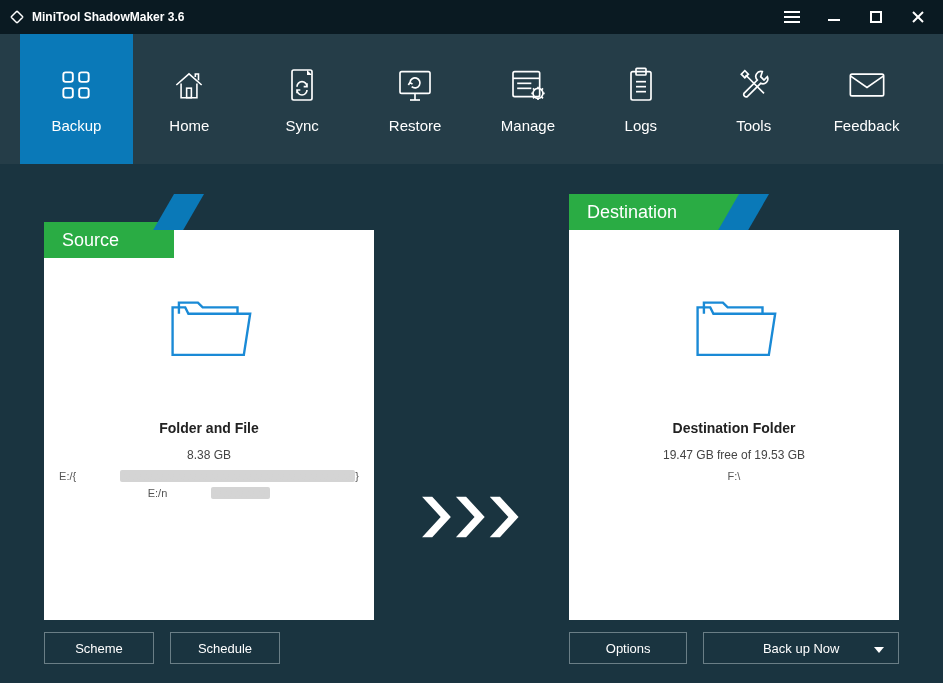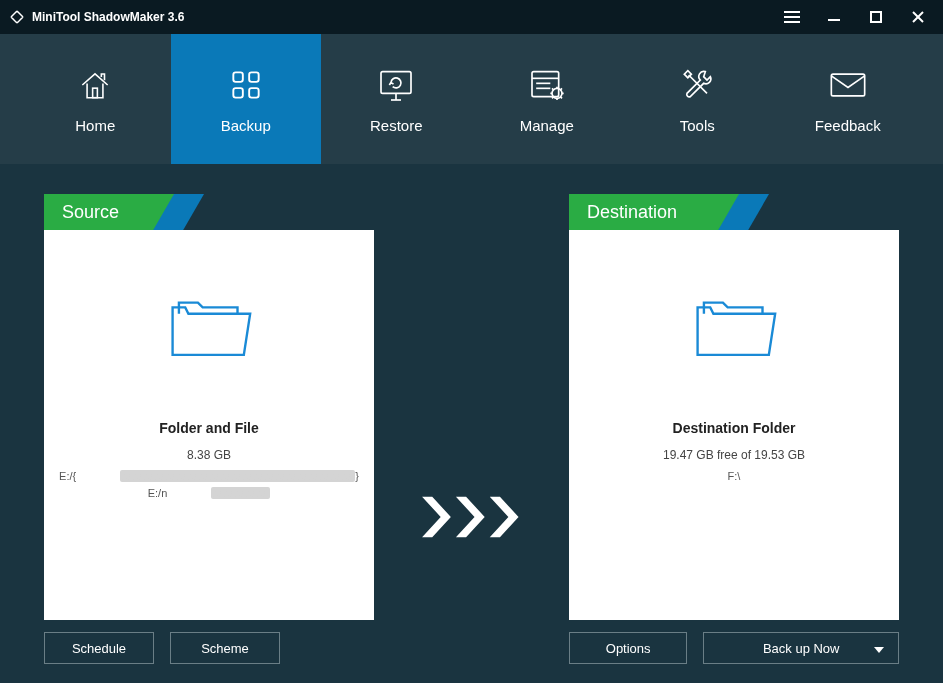--- a/index.html
+++ b/index.html
@@ -20,21 +20,21 @@
   .nav-item .nav-icon { width:40px; height:40px; display:flex; align-items:center; justify-content:center; }
   .nav-item .nav-label { font-size: 15px; font-weight:400; }
 
   
   .main { position: relative; height: calc(683px - 28px - 130px); background: #1a3440; padding: 30px 44px 18px 44px; }
   .panels-row { display:flex; align-items:flex-start; justify-content: space-between; }
 
   .panel-col { width: 330px; display:flex; flex-direction:column; }
   .panel-header-wrap { position: relative; height:36px; width:100%; }
   .panel-header { position:absolute; left:0; top:0; height:36px; background:#2aac44; color:#fff; font-size:18px; font-weight:400; display:flex; align-items:center; padding:0 18px; }
-  .panel-header.source { width: 130px; }
+  .panel-header.source { width: 130px; margin-top: 28px; }
   .panel-header.dest   { width: 170px; }
   .panel-header-slash { position:absolute; top:0; height:36px; width:30px; background:#0a79b8; }
   .panel-header-slash.source { left:130px; transform: skewX(-30deg); transform-origin: top left;}
   .panel-header-slash.dest   { left:170px; transform: skewX(-30deg); transform-origin: top left;}
 
   .panel-body { background:#fff; height: 390px; width:100%; display:flex; flex-direction:column; align-items:center; padding: 60px 10px 10px 10px; color:#222; cursor:pointer; }
   .panel-body .big-icon { margin-bottom: 50px; }
   .panel-body .ptitle { font-size:14px; font-weight:700; margin-bottom:12px;}
   .panel-body .psub   { font-size:12px; color:#444; margin-bottom:6px;}
   .panel-body .ppath  { font-size:11px; color:#555; text-align:center; line-height:1.5; word-break: break-all; }
@@ -82,44 +82,55 @@
       <svg width="14" height="14" viewBox="0 0 14 14" stroke-width="2">
           <line x1="2" y1="2" x2="12" y2="12"></line>
           <line x1="12" y1="2" x2="2" y2="12"></line>
         </svg>
     </div>
   </div>
 </div>
 
 <div class="navbar">
 
+  <div class="nav-item active">
+    <div class="nav-icon">
+      <svg width="38" height="38" viewBox="0 0 48 48" fill="none" stroke="#fff" stroke-width="2.4">
+        <rect x="8" y="8" width="12" height="12" rx="3"></rect>
+          <rect x="28" y="8" width="12" height="12" rx="3"></rect>
+        <rect x="8" y="28" width="12" height="12" rx="3"></rect>
+          <rect x="28" y="28" width="12" height="12" rx="3"></rect>
+      </svg>
+    </div>
+    <div class="nav-label">Backup</div>
+  </div>
+
   <div class="nav-item">
     <div class="nav-icon">
       <svg width="38" height="38" viewBox="0 0 48 48" fill="none" stroke="#fff" stroke-width="2">
         <path d="M8 24 L24 10 L40 24"></path>
           <path d="M14 22 V40 H34 V22"></path>
           <rect x="21" y="28" width="6" height="12"></rect>
         <path d="M32 14 V10 H36 V18"></path>
       </svg>
     </div>
     <div class="nav-label">Home</div>
   </div>
 
-  <div class="nav-item active">
-    <div class="nav-icon">
-      <svg width="38" height="38" viewBox="0 0 48 48" fill="none" stroke="#fff" stroke-width="2.4">
-        <rect x="8" y="8" width="12" height="12" rx="3"></rect>
-          <rect x="28" y="8" width="12" height="12" rx="3"></rect>
-        <rect x="8" y="28" width="12" height="12" rx="3"></rect>
-          <rect x="28" y="28" width="12" height="12" rx="3"></rect>
-      </svg>
-    </div>
-    <div class="nav-label">Backup</div>
-  </div>
-
+  <div class="nav-item">
+    <div class="nav-icon">
+      <svg width="36" height="40" viewBox="0 0 40 48" fill="none" stroke="#fff" stroke-width="2">
+        <rect x="8" y="6" width="24" height="36" rx="2"></rect>
+          <path d="M26 6 L32 12 L26 12 Z" fill="#fff" stroke="none"></path>
+        <path d="M14 26 A6 6 0 0 1 26 26 M26 22 L26 26 L22 26"></path>
+        <path d="M26 30 A6 6 0 0 1 14 30 M14 34 L14 30 L18 30"></path>
+      </svg>
+    </div>
+    <div class="nav-label">Sync</div>
+  </div>
 
   <div class="nav-item">
     <div class="nav-icon">
       <svg width="42" height="40" viewBox="0 0 48 44" fill="none" stroke="#fff" stroke-width="2">
         <rect x="6" y="6" width="36" height="26" rx="2"></rect>
           <line x1="18" y1="40" x2="30" y2="40"></line>
           <line x1="24" y1="32" x2="24" y2="40"></line>
         <path d="M18 19 A6 6 0 1 1 20 24 M16 22 L18 19 L21 21"></path>
       </svg>
     </div>
@@ -133,20 +144,32 @@
           <line x1="6" y1="14" x2="38" y2="14"></line>
         <line x1="11" y1="20" x2="28" y2="20"></line>
           <line x1="11" y1="26" x2="28" y2="26"></line>
         <circle cx="36" cy="32" r="6"></circle>
           <path d="M36 26 V24 M36 40 V38 M42 32 H44 M28 32 H30 M40 28 L42 26 M32 36 L30 38 M40 36 L42 38 M32 28 L30 26"></path>
       </svg>
     </div>
     <div class="nav-label">Manage</div>
   </div>
 
+  <div class="nav-item">
+    <div class="nav-icon">
+      <svg width="34" height="40" viewBox="0 0 40 48" fill="none" stroke="#fff" stroke-width="2">
+        <rect x="8" y="8" width="24" height="34" rx="2"></rect>
+          <rect x="14" y="4" width="12" height="8" rx="1"></rect>
+        <line x1="14" y1="20" x2="26" y2="20"></line>
+          <line x1="14" y1="26" x2="26" y2="26"></line>
+          <line x1="14" y1="32" x2="26" y2="32"></line>
+      </svg>
+    </div>
+    <div class="nav-label">Logs</div>
+  </div>
 
   <div class="nav-item">
     <div class="nav-icon">
       <svg width="40" height="40" viewBox="0 0 48 48" fill="none" stroke="#fff" stroke-width="2">
         <path d="M34 8 A6 6 0 0 0 28 18 L12 34 A3 3 0 0 0 16 38 L32 22 A6 6 0 0 0 40 14 L36 18 L32 14 Z"></path>
         <line x1="14" y1="12" x2="36" y2="34"></line>
           <rect x="10" y="8" width="6" height="6" transform="rotate(45 13 11)"></rect>
       </svg>
     </div>
     <div class="nav-label">Tools</div>
@@ -179,22 +202,22 @@
           </svg>
         </div>
         <div class="ptitle">Folder and File</div>
         <div class="psub">8.38 GB</div>
         <div class="ppath">
           <span>E:/{</span><span class="redact">xxxxxxxxxxxxxxxxxxxxxxxxxxxxxxxxxxxxxxxxxx</span><span>}</span><br>
           <span>E:/n</span><span class="redact">xxxxxxxxxx</span>
         </div>
       </div>
       <div class="btn-row">
+        <div class="btn small">Scheme</div>
         <div class="btn small">Schedule</div>
-        <div class="btn small">Scheme</div>
       </div>
     </div>
 
     <div class="arrows">
       <svg width="110" height="50" viewBox="0 0 130 56" fill="#fff">
         <path d="M6 4 L28 28 L6 52 L18 52 L40 28 L18 4 Z"></path>
         <path d="M46 4 L68 28 L46 52 L58 52 L80 28 L58 4 Z"></path>
         <path d="M86 4 L108 28 L86 52 L98 52 L120 28 L98 4 Z"></path>
       </svg>
     </div>

